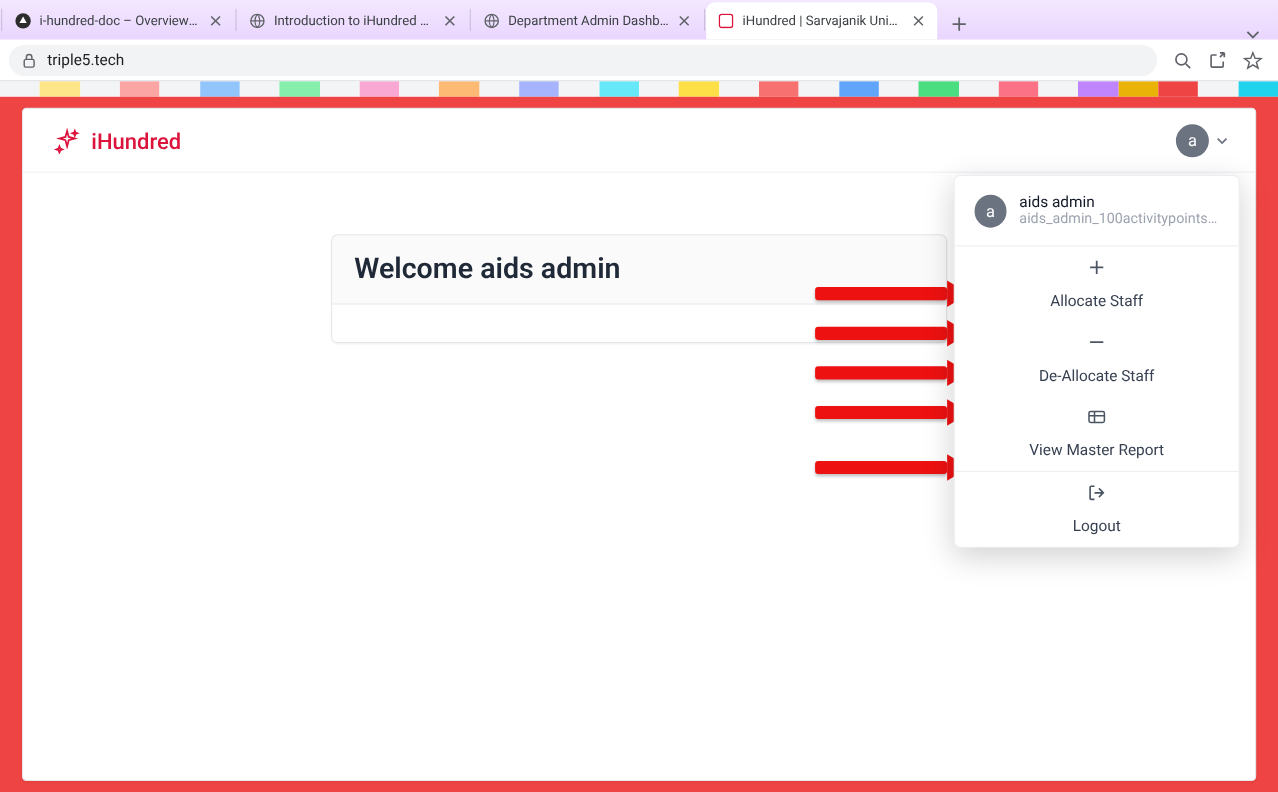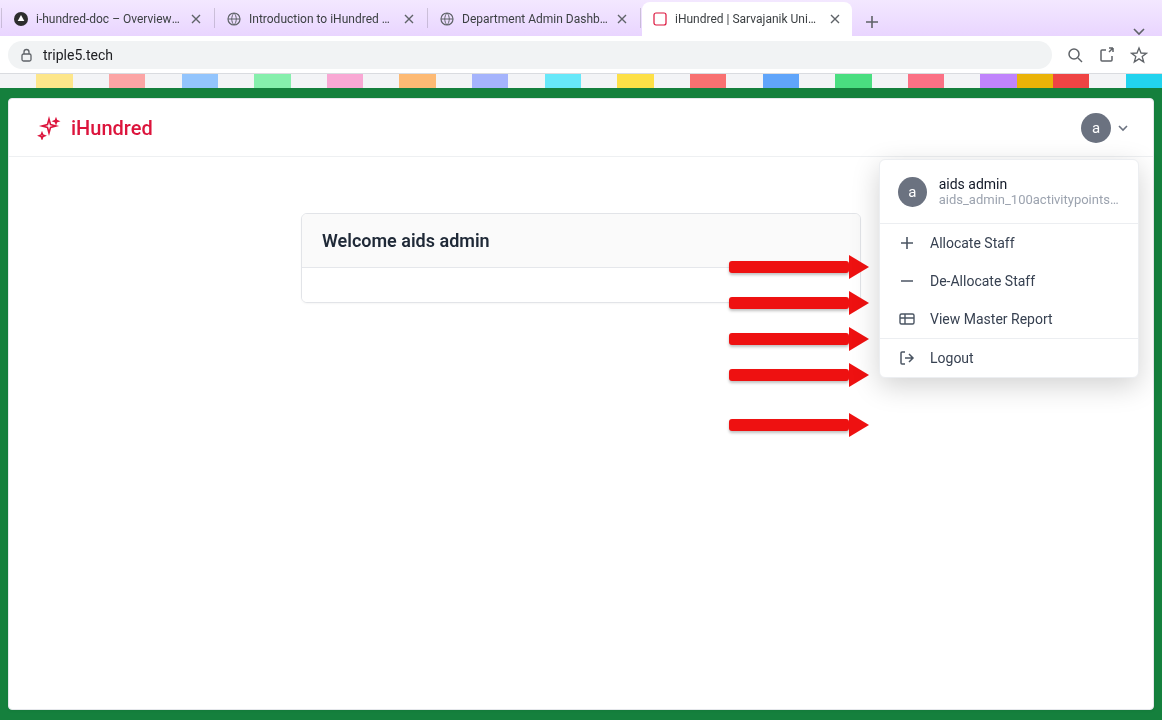--- a/index.html
+++ b/index.html
@@ -20,44 +20,44 @@
     .addrbar { background: #fff; height: 38px; display:flex; align-items:center; padding: 0 8px; border-bottom: 1px solid #dadce0; }
     .urlfield { flex: 1; height: 28px; border-radius: 15px; background: #f1f3f4; display:flex; align-items:center; padding: 0 12px; gap: 10px; color:#5f6368; font-size: 14px; }
     .urlfield .url { color:#202124; }
     .addr-icons { display:flex; gap: 14px; padding: 0 6px 0 14px; color:#5f6368; }
 
     
     .color-strip { height: 14px; display:flex; }
     .color-strip div { flex:1; }
 
     
-    .app-wrap { position: relative; padding: 10px 8px; background:#15803d; height: calc(720px - 36px - 38px - 14px); }
+    .app-wrap { position: relative; padding: 10px 20px; background:#ef4444; height: calc(720px - 36px - 38px - 14px); }
     .app-card { border: 1px solid #e5e7eb; border-radius: 4px; box-shadow: 0 1px 3px rgba(0,0,0,0.05); height: 100%; background:#fff; position: relative; }
 
     .app-header { height: 58px; display:flex; align-items:center; justify-content:space-between; padding: 0 24px 0 28px; border-bottom: 1px solid #eef0f2; }
     .brand { display:flex; align-items:center; gap: 10px; color: #dc143c; font-size: 20px; font-weight: 500; }
     .brand .sparkle { width: 24px; height: 24px; }
     .user-chip { display:flex; align-items:center; gap: 6px; }
     .avatar { width: 30px; height: 30px; border-radius: 50%; background:#6b7280; color:#fff; display:flex; align-items:center; justify-content:center; font-size: 15px; }
     .chev { color:#6b7280; }
 
     .content { padding: 56px 0 0 0; display:flex; justify-content:center; }
     .welcome-card { width: 560px; border: 1px solid #e2e4e8; border-radius: 6px; overflow:hidden; box-shadow: 0 1px 2px rgba(0,0,0,0.04); }
-    .welcome-head { padding: 16px 20px; font-size: 18px; font-weight: 600; color:#1f2937; background:#fafafa; border-bottom: 1px solid #e5e7eb; }
+    .welcome-head { padding: 16px 20px; font-size: 26px; font-weight: 600; color:#1f2937; background:#fafafa; border-bottom: 1px solid #e5e7eb; }
     .welcome-body { height: 34px; background:#fff; }
 
     
     .dropdown { position:absolute; right: 14px; top: 60px; width: 260px; background:#fff; border-radius: 6px; box-shadow: 0 8px 28px rgba(0,0,0,0.18); border:1px solid #eceef1; overflow:hidden; z-index: 20; }
     .dd-user { display:flex; gap: 12px; padding: 16px 18px; align-items:center; }
     .dd-user .avatar { width: 30px; height: 30px; }
     .dd-user-info { overflow:hidden; }
     .dd-user-name { font-size: 14px; color:#111827; }
     .dd-user-email { font-size: 13px; color:#9ca3af; white-space:nowrap; overflow:hidden; text-overflow:ellipsis; }
     .dd-sep { height:1px; background:#eceef1; }
-    .dd-item { display:flex; align-items:center; gap: 14px; padding: 10px 18px; font-size: 14px; color:#374151; cursor:pointer; }
+    .dd-item { display:flex; align-items:center; gap: 14px; padding: 10px 18px; font-size: 14px; color:#374151; cursor:pointer;flex-direction:column; }
     .dd-icon { width:18px; height:18px; color:#4b5563; display:flex; }
 
     
     .arrow { position:absolute; height: 20px; display:flex; align-items:center; z-index: 10; }
     .arrow .shaft { height: 12px; background:#e11; border-radius: 3px; box-shadow: 0 2px 3px rgba(0,0,0,0.25); }
     .arrow .head { width:0; height:0; border-top: 12px solid transparent; border-bottom: 12px solid transparent; border-left: 20px solid #e11; }
 
     svg { display:block; }
   </style>
 </head>

